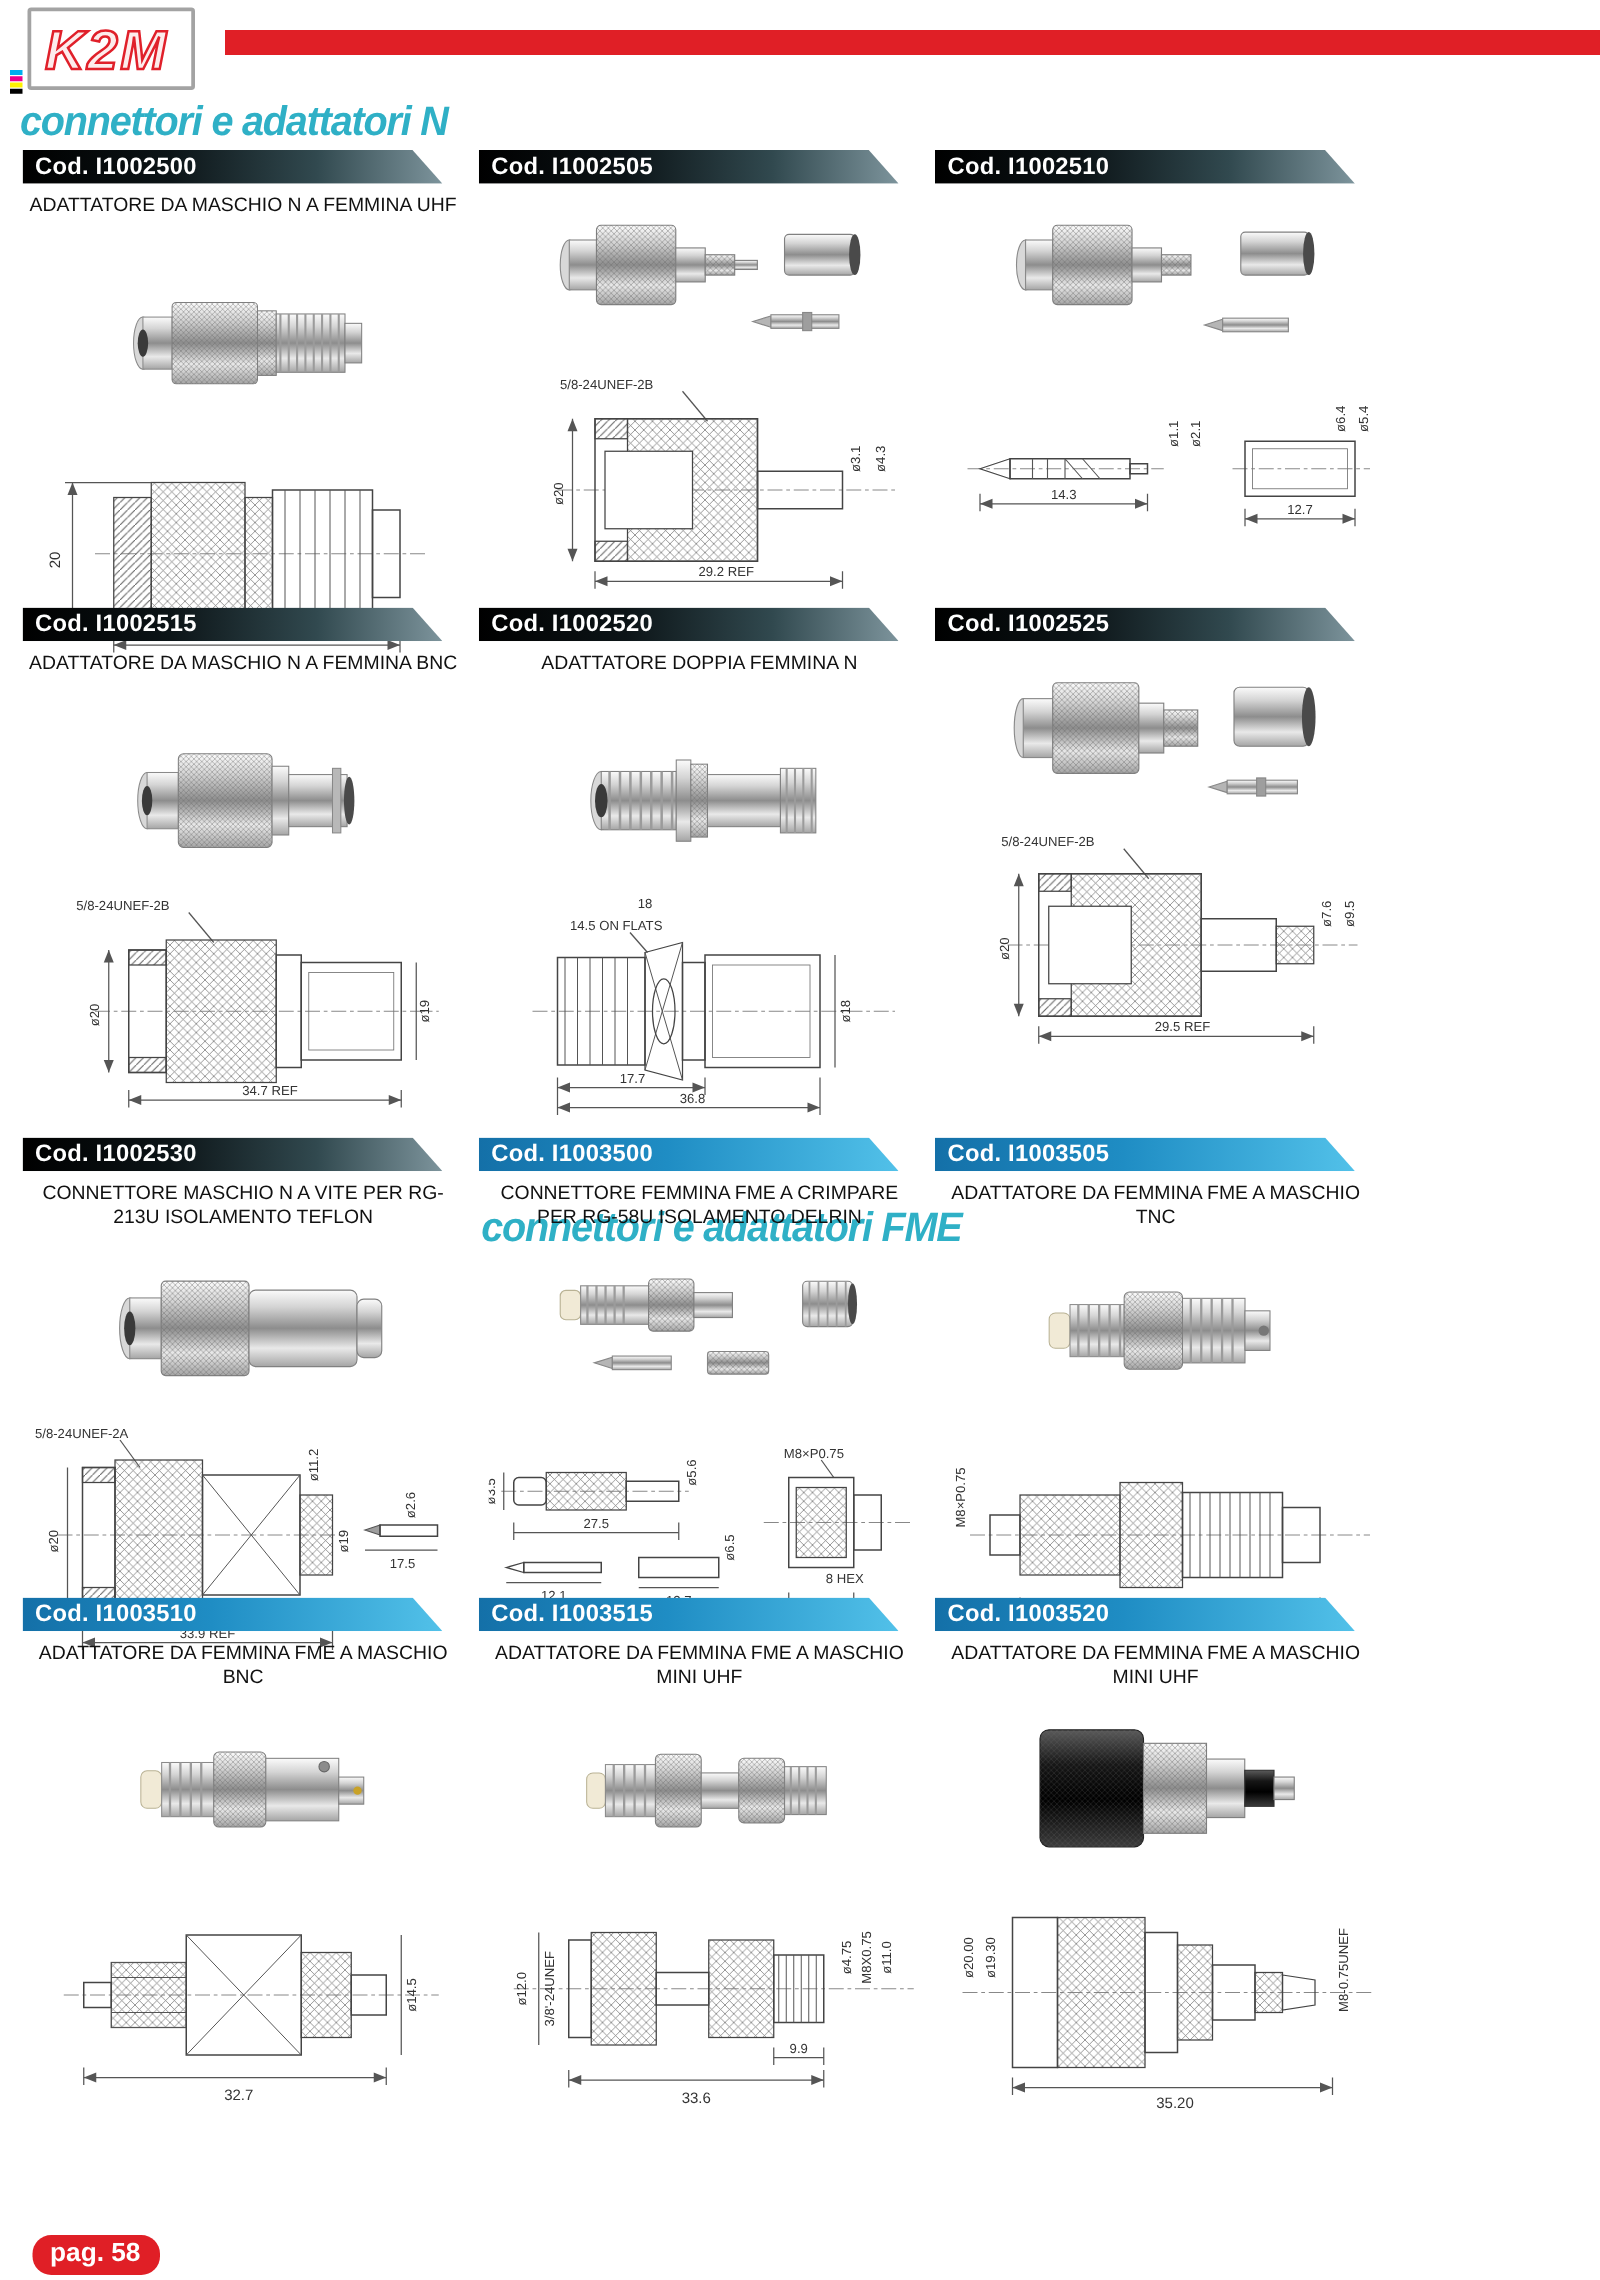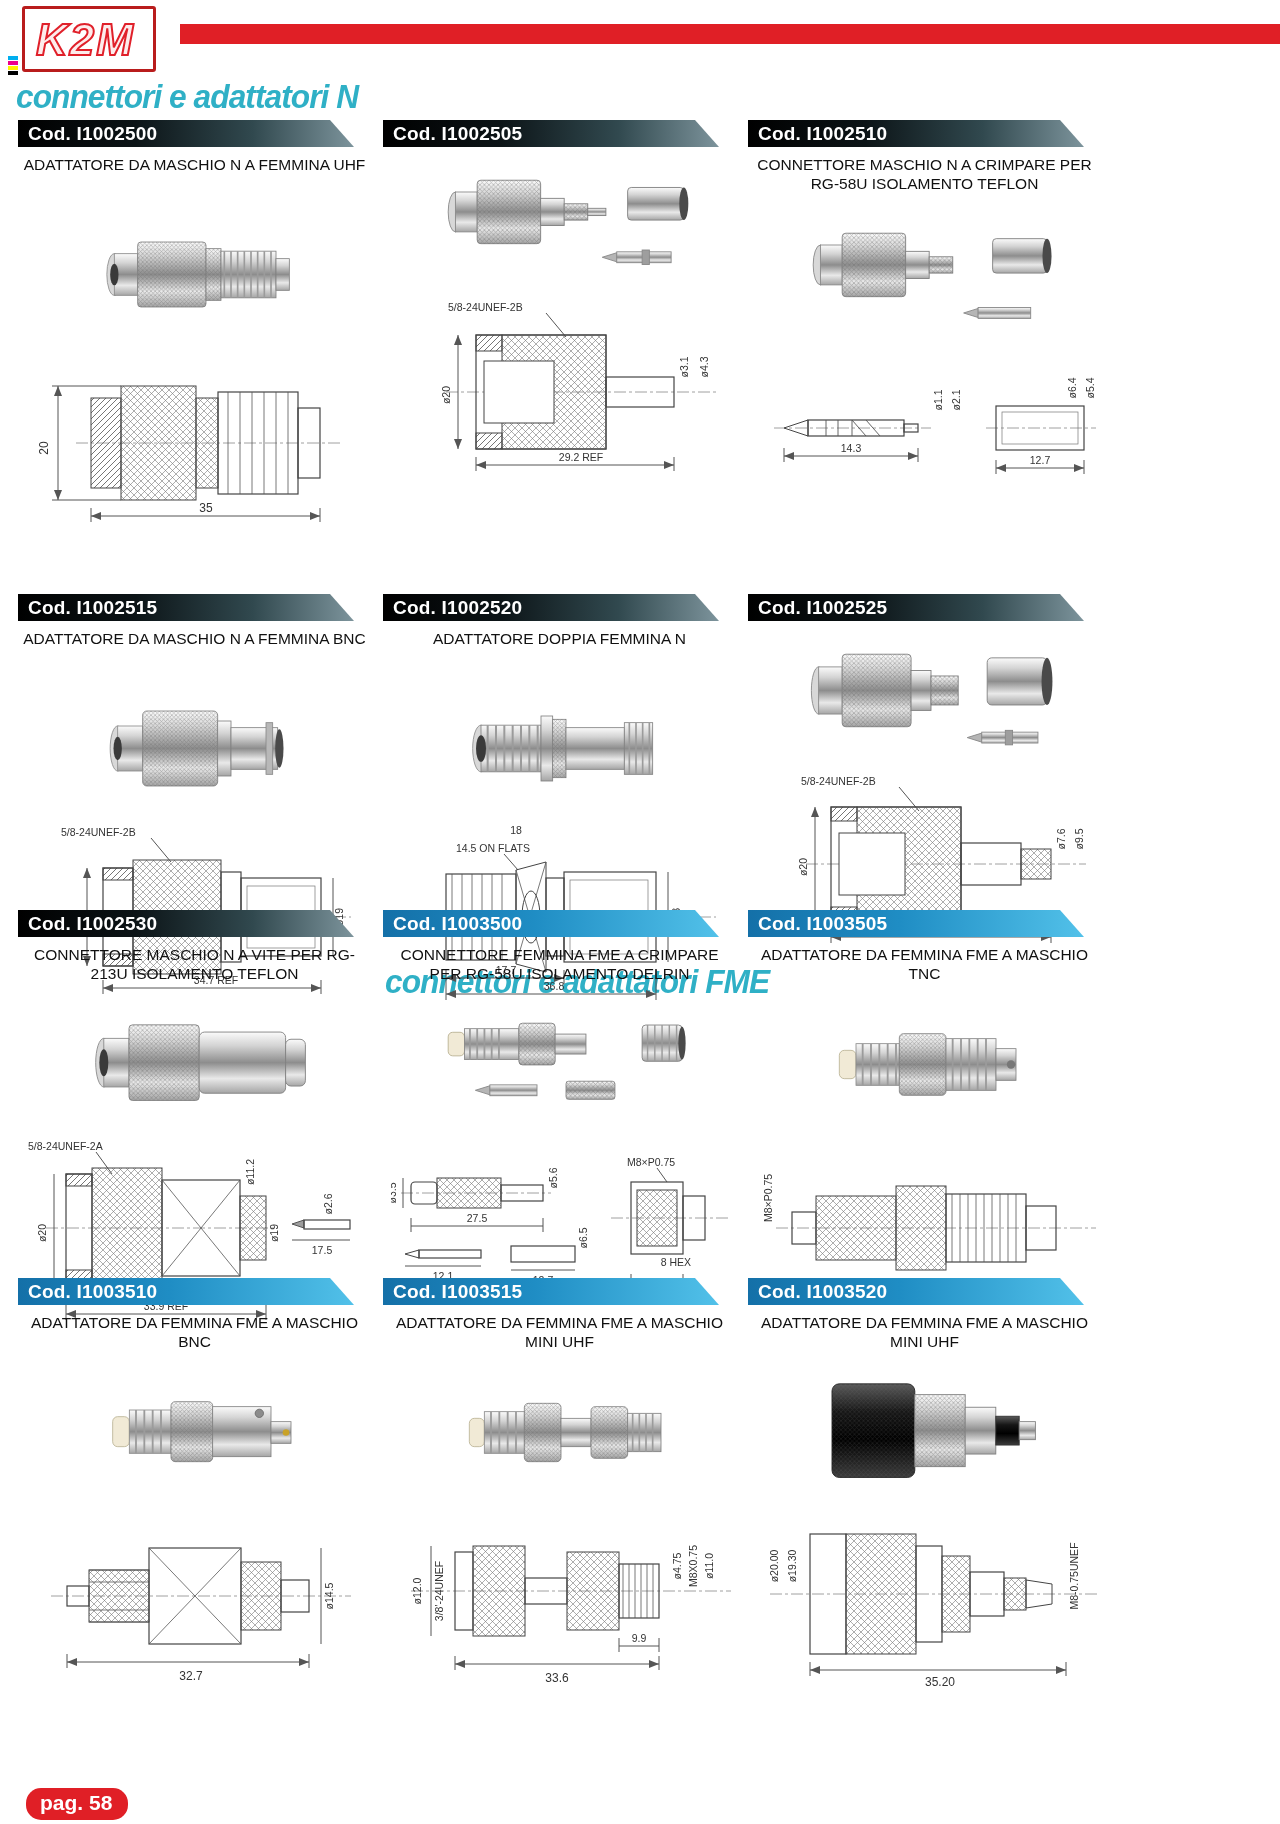--- a/index.html
+++ b/index.html
@@ -1,33 +1,33 @@
 <!DOCTYPE html>
 <html><head>
 <meta charset="utf-8">
 <style>
   html,body{margin:0;padding:0;background:#ffffff;}
   body{width:1280px;height:1824px;position:relative;overflow:hidden;
        font-family:"Liberation Sans",sans-serif;color:#111;}
   
   .topbar{position:absolute;left:180px;top:24px;right:0;height:20px;background:#e01f26;}
-  .logo{position:absolute;left:22px;top:6px;width:128px;height:60px;border:3px solid #b91c1c;
+  .logo{position:absolute;left:22px;top:6px;width:128px;height:60px;border:3px solid #a3a3a3;
         border-radius:3px;display:flex;align-items:center;justify-content:center;background:#fff;}
   .regmark{position:absolute;left:8px;top:56px;width:10px;}
   .regmark div{height:4px;margin-bottom:1px;}
   
   .sec-title{position:absolute;font-style:italic;font-weight:bold;font-size:33px;
              color:#2fb0c6;letter-spacing:-1px;transform:scaleX(.96);transform-origin:left;}
   .sec-title.n{left:16px;top:78px;}
   .sec-title.fme{left:385px;top:963px;}
   
   .grid{position:absolute;left:18px;top:120px;width:1262px;}
   .row{display:grid;grid-template-columns:365px 365px 365px;}
   .product{position:relative;}
-  .r1 .product{height:474px}.r2 .product{height:360px}
+  .r1 .product{height:366px}.r2 .product{height:360px}
   .row3{position:absolute;top:910px}.row4{position:absolute;top:1278px}
   .r3 .product{height:340px}.r4 .product{height:380px}
   .phdr{height:27px;line-height:27px;padding-left:10px;width:336px;box-sizing:border-box;
         clip-path:polygon(0 0,calc(100% - 24px) 0,100% 100%,0 100%);
         color:#fff;font-weight:bold;font-size:19px;letter-spacing:.2px;}
   .hdr-dark{background:linear-gradient(90deg,#000 0%,#0c1417 35%,#31494f 70%,#7d949c 100%);}
   .hdr-blue{background:linear-gradient(90deg,#1470a8 0%,#1f8dc4 45%,#52c1e9 100%);}
   .pdesc{margin:9px 2px 4px 4px;font-size:15.5px;line-height:1.22;min-height:40px;
          width:345px;font-weight:400;text-align:center;}
   .photo{height:148px;display:flex;align-items:center;justify-content:center;}
@@ -176,21 +176,20 @@
         <polygon points="80,170 90,166 90,174" fill="#555"></polygon>
           <polygon points="278,170 268,166 268,174" fill="#555"></polygon>
         <text x="185" y="166" text-anchor="middle">29.2 REF</text>
       </svg>
     </div>
 
     <div class="product">
       <div class="phdr hdr-dark">
         <span>Cod. I1002510</span>
       </div>
-      <p class="pdesc">CONNETTORE MASCHIO N A CRIMPARE PER RG-58U ISOLAMENTO TEFLON</p>
       <div class="photo">
         <svg width="290" height="120" viewBox="0 0 320 130">
           <ellipse cx="38" cy="55" rx="8" ry="22" fill="#d8d8d8" stroke="#8a8a8a"></ellipse>
           <rect x="38" y="33" width="24" height="44" fill="url(#met)" stroke="#8a8a8a"></rect>
           <rect x="62" y="20" width="70" height="70" rx="4" fill="url(#met)" stroke="#808080"></rect>
           <rect x="62" y="20" width="70" height="70" rx="4" fill="url(#kn)"></rect>
           <rect x="132" y="40" width="26" height="30" fill="url(#met)" stroke="#808080"></rect>
           <rect x="158" y="46" width="26" height="18" fill="url(#met)" stroke="#808080"></rect>
           <rect x="158" y="46" width="26" height="18" fill="url(#kn)"></rect>
           <rect x="228" y="26" width="60" height="38" rx="4" fill="url(#met)" stroke="#808080"></rect>

